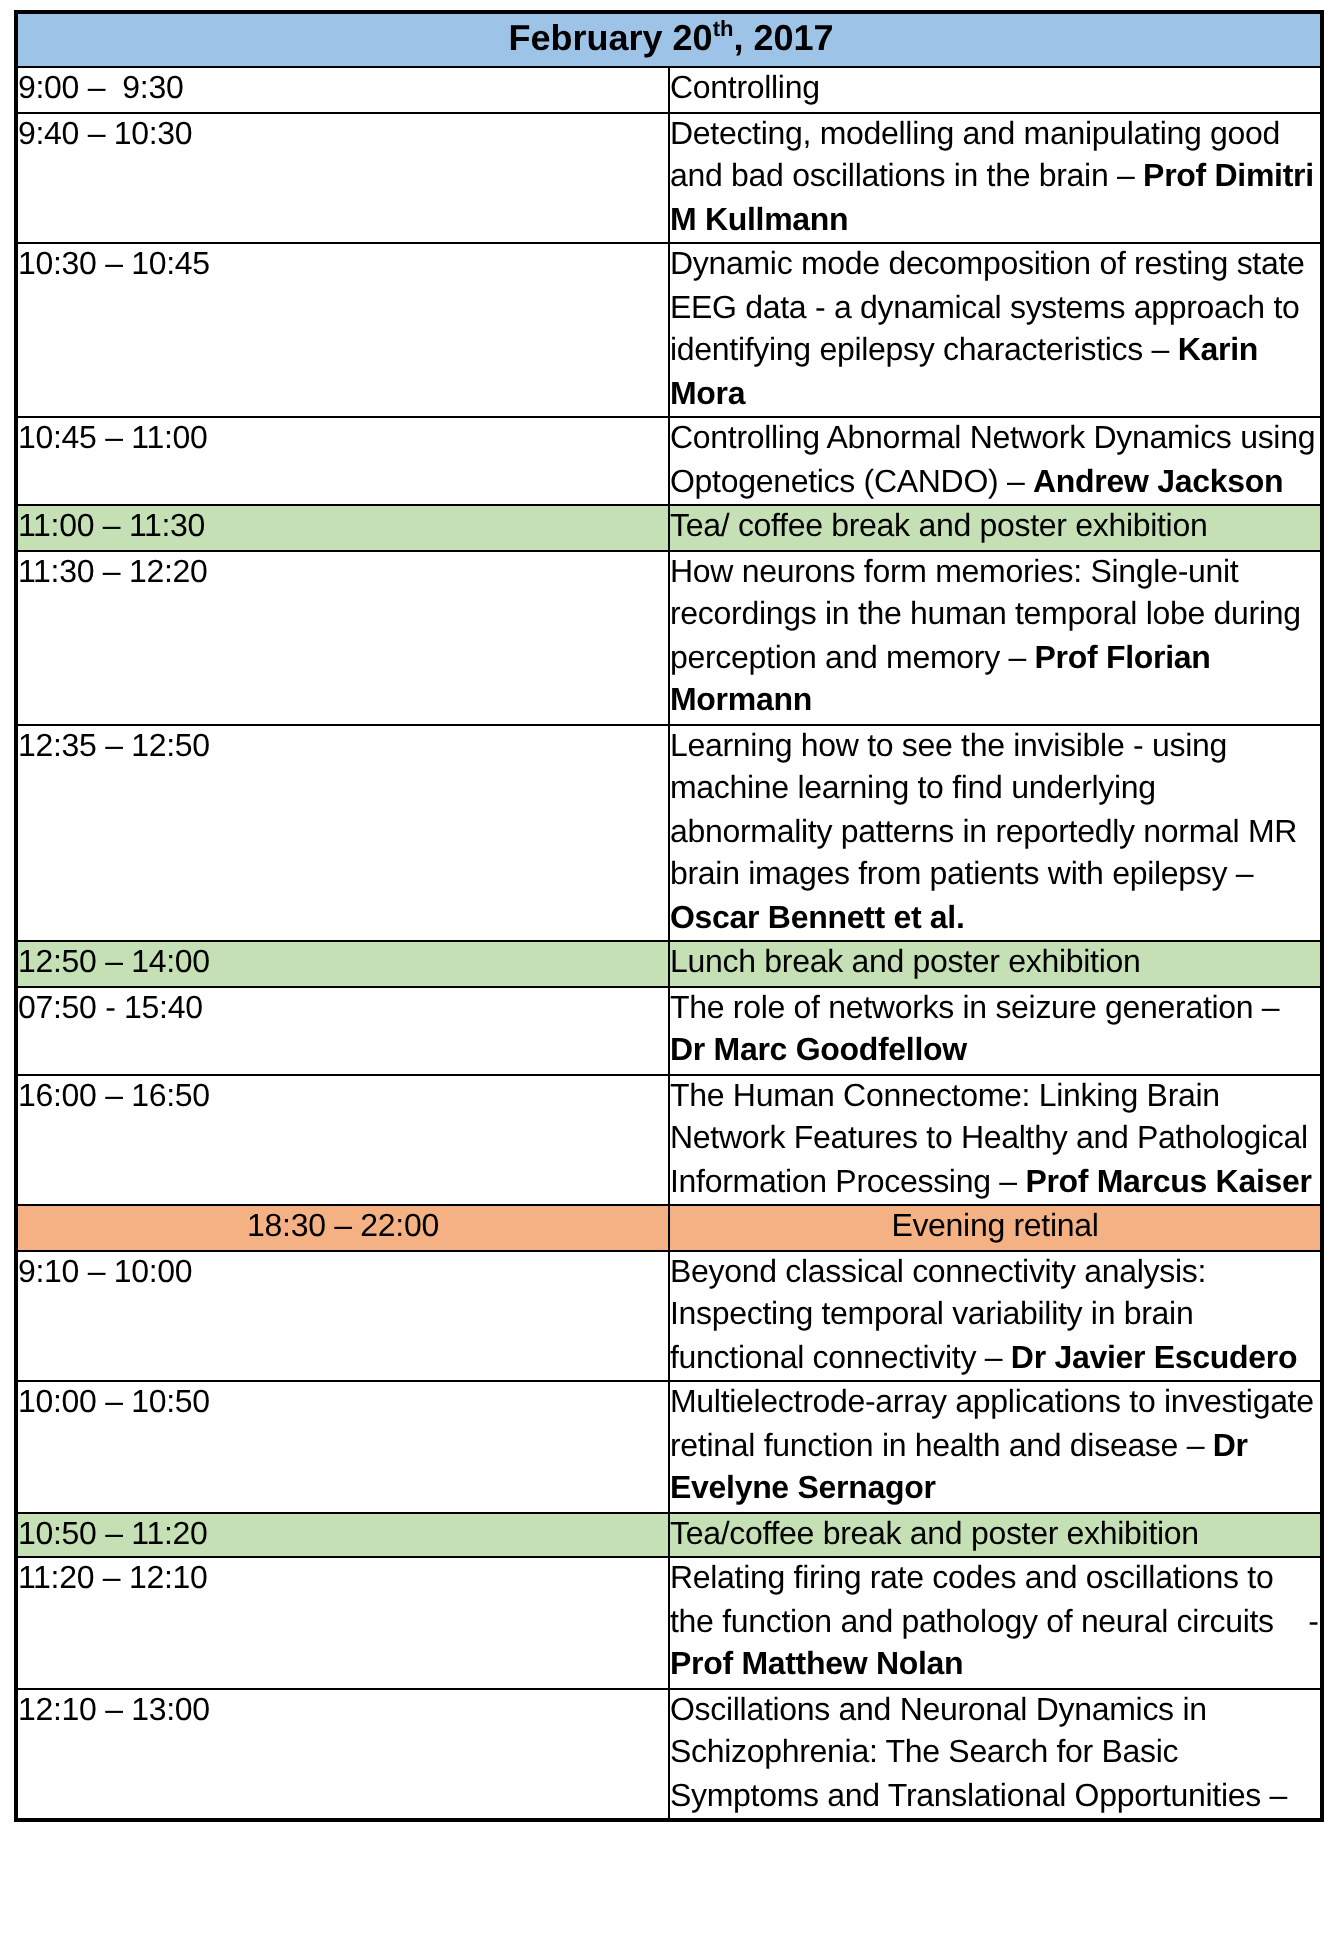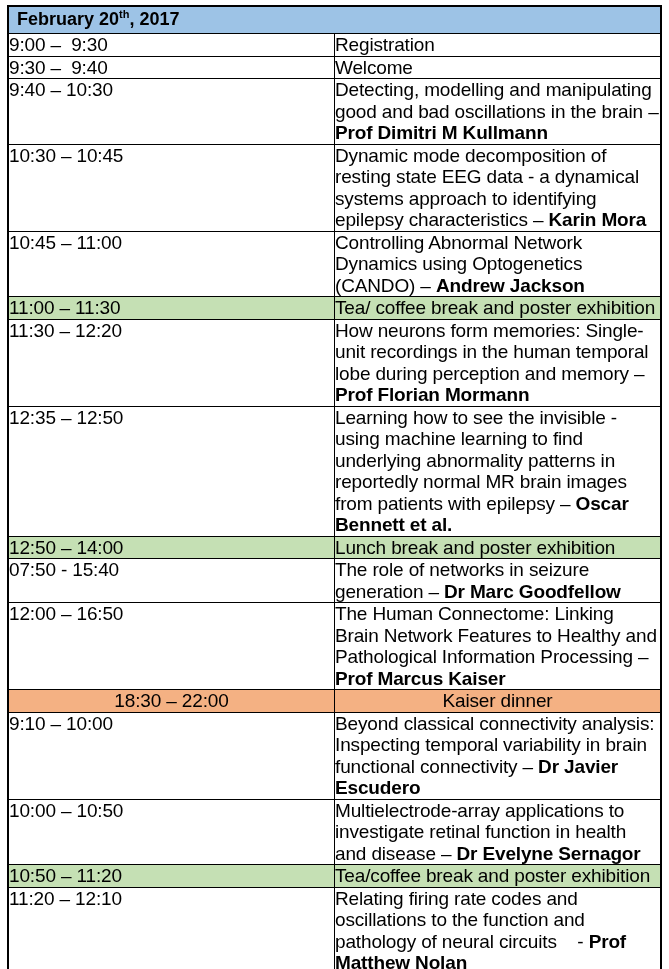--- a/index.html
+++ b/index.html
@@ -19,41 +19,42 @@
   }
   table.schedule {
     border-collapse: collapse;
     table-layout: fixed;
     width: 655px;
     border: 2px solid var(--border-color, #000);
   }
   table.schedule td {
     border: 1px solid var(--border-color, #000);
     vertical-align: top;
-    font-size: 19px;
+    font-size: 16px;
     line-height: 21.5px;
     letter-spacing: -0.15px;
     padding: 0;
   }
   td.time-cell {
     width: 108px;
     padding: 0 2px 1px 8px;
     white-space: nowrap;
     overflow: hidden;
   }
   td.desc-cell {
     padding: 0 5px 1px 9px;
   }
   tr.day-header td {
     background: var(--header-bg, #9DC3E6);
     font-weight: bold;
     font-size: 18px;
     line-height: 21px;
     padding: 2px 6px 3px 8px;
     letter-spacing: 0;
+    text-align: center;
   }
   tr.day-header sup {
     font-size: 11px;
     line-height: 0;
   }
   tr.break td { background: var(--break-bg, #C5E0B4); }
   tr.dinner td { background: var(--dinner-bg, #F4B183); text-align: center; }
   .speaker { font-weight: bold; }
 </style>
 </head>
@@ -61,27 +62,23 @@
 
 <div class="page">
   <table class="schedule">
     <tbody>
   <tr class="day-header">
     <td colspan="2" class="day-header-cell"><span>February 20</span><sup>th</sup><span>, 2017</span></td>
   </tr>
 
   <tr class="schedule-row session">
     <td class="time-cell">9:00 – &nbsp;9:30</td>
-    <td class="desc-cell"><span class="session-title">Registration</span><span class="speaker"></span></td>
+    <td class="desc-cell"><span class="session-title">Controlling</span><span class="speaker"></span></td>
   </tr>
 
-  <tr class="schedule-row session">
-    <td class="time-cell">9:30 – &nbsp;9:40</td>
-    <td class="desc-cell"><span class="session-title">Welcome</span><span class="speaker"></span></td>
-  </tr>
 
   <tr class="schedule-row session">
     <td class="time-cell">9:40 – 10:30</td>
     <td class="desc-cell"><span class="session-title">Detecting, modelling and manipulating good and bad oscillations in the brain – </span><span class="speaker">Prof Dimitri M Kullmann</span></td>
   </tr>
 
   <tr class="schedule-row session">
     <td class="time-cell">10:30 – 10:45</td>
     <td class="desc-cell"><span class="session-title">Dynamic mode decomposition of resting state EEG data - a dynamical systems approach to identifying epilepsy characteristics – </span><span class="speaker">Karin Mora</span></td>
   </tr>
@@ -113,27 +110,27 @@
   </tr>
 
 
   <tr class="schedule-row session">
     <td class="time-cell">07:50 - 15:40</td>
     <td class="desc-cell"><span class="session-title">The role of networks in seizure generation – </span><span class="speaker">Dr Marc Goodfellow</span></td>
   </tr>
 
 
   <tr class="schedule-row session">
-    <td class="time-cell">12:00 – 16:50</td>
+    <td class="time-cell">16:00 – 16:50</td>
     <td class="desc-cell"><span class="session-title">The Human Connectome: Linking Brain Network Features to Healthy and Pathological Information Processing – </span><span class="speaker">Prof Marcus Kaiser</span></td>
   </tr>
 
   <tr class="schedule-row dinner">
     <td class="time-cell">18:30 – 22:00</td>
-    <td class="desc-cell"><span class="session-title">Kaiser dinner</span><span class="speaker"></span></td>
+    <td class="desc-cell"><span class="session-title">Evening retinal</span><span class="speaker"></span></td>
   </tr>
 
 
   <tr class="schedule-row session">
     <td class="time-cell">9:10 – 10:00</td>
     <td class="desc-cell"><span class="session-title">Beyond classical connectivity analysis: Inspecting temporal variability in brain functional connectivity – </span><span class="speaker">Dr Javier Escudero</span></td>
   </tr>
 
   <tr class="schedule-row session">
     <td class="time-cell">10:00 – 10:50</td>

